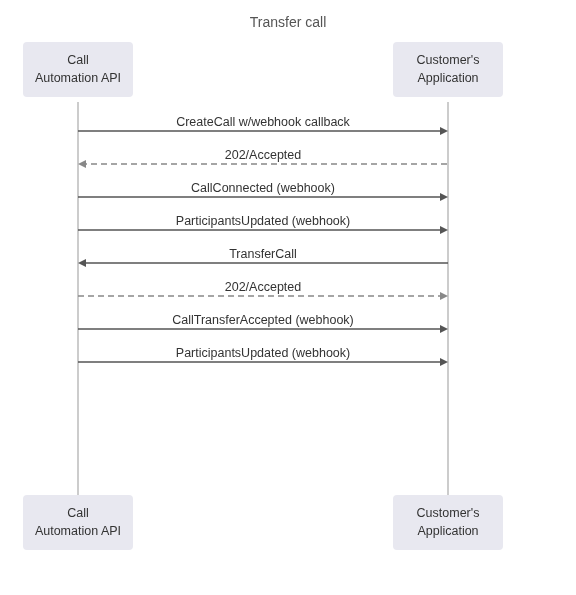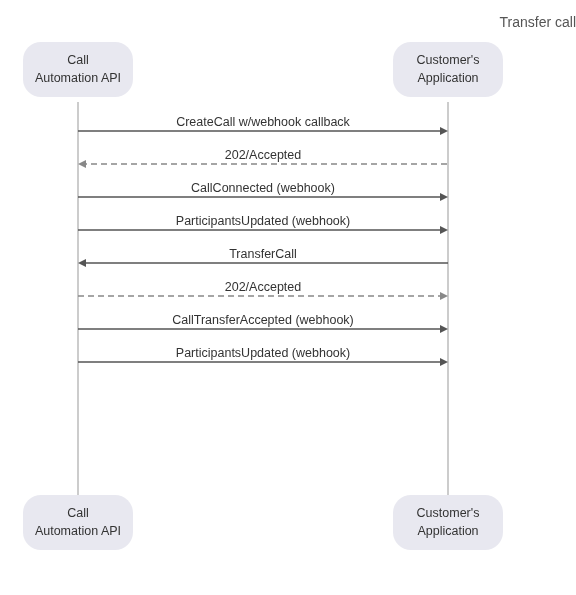--- a/index.html
+++ b/index.html
@@ -14,32 +14,32 @@
       position: relative;
     }
 
     .diagram-container {
       width: 576px;
       height: 595px;
       position: relative;
     }
 
     .diagram-title {
-      text-align: right;
+      text-align: center;
       font-size: 14px;
       color: #555;
       padding-top: 14px;
       font-weight: 400;
     }
 
     
     .actor-box {
       position: absolute;
       background: #e8e8f0;
-      border-radius: 18px;
+      border-radius: 4px;
       width: 110px;
       text-align: center;
       padding: 10px 8px;
       font-size: 12.5px;
       color: #333;
       line-height: 1.4;
     }
 
     
     svg.arrows {

